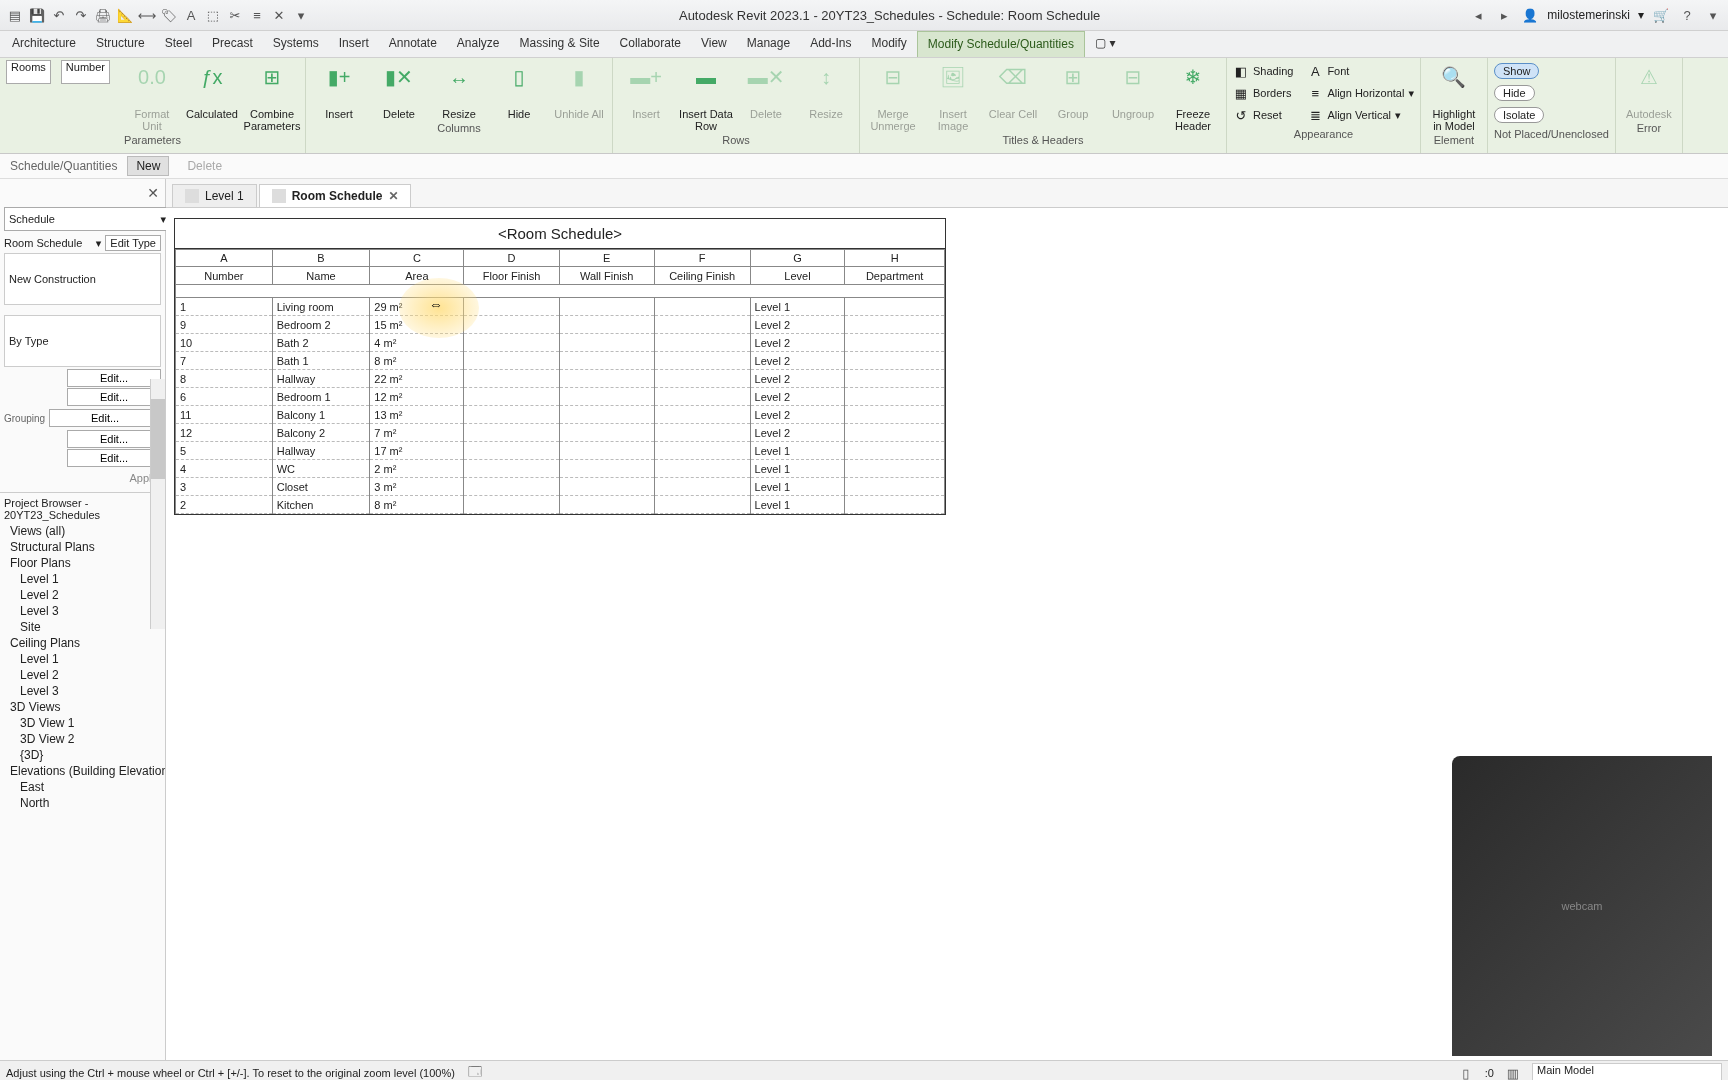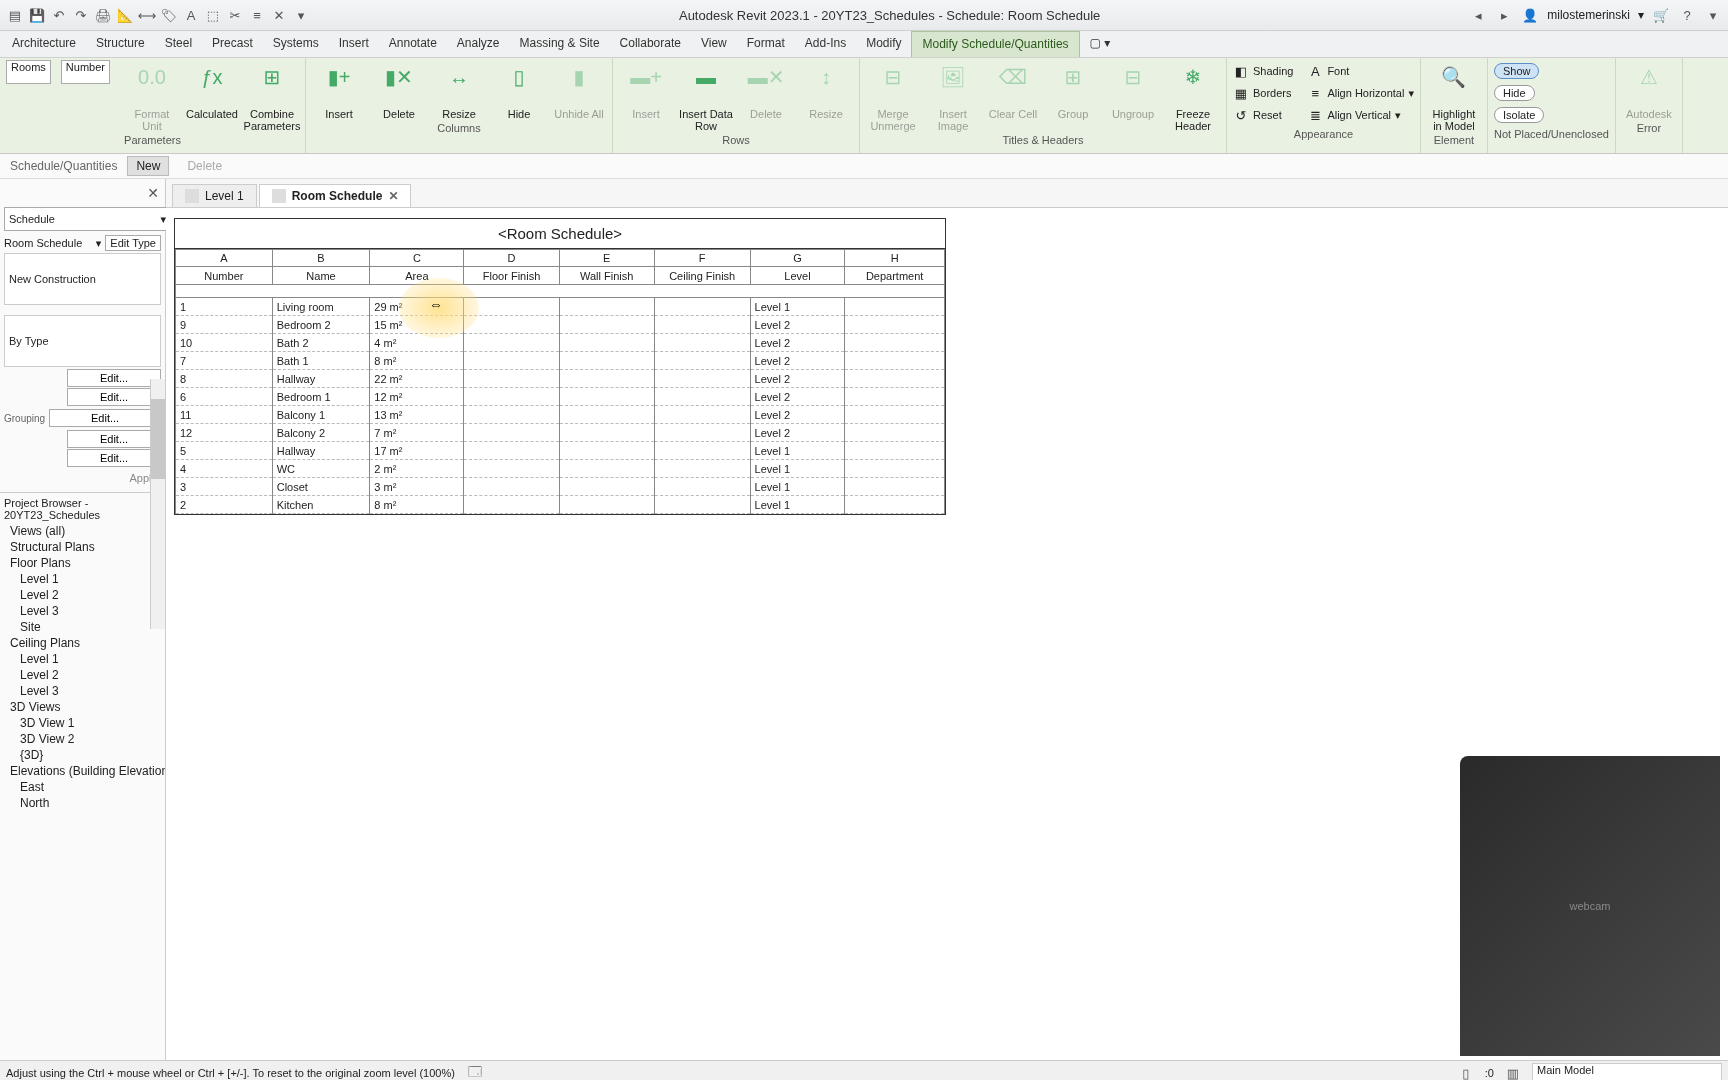--- a/index.html
+++ b/index.html
@@ -56,21 +56,21 @@
 table.grid th,table.grid td{border:1px solid #888;padding:1px 4px;height:15px;text-align:left;background:#fff}
 table.grid th{text-align:center;font-weight:normal;background:#fff}
 table.grid tr.letters th{height:14px}
 table.grid tr.data td{border-bottom:1px dashed #bbb;border-top:1px dashed #bbb}
 .highlight{position:absolute;left:233px;top:60px;width:80px;height:60px;border-radius:50%;background:radial-gradient(rgba(255,220,120,.8),rgba(255,220,120,0));pointer-events:none}
 .resize-cursor{position:absolute;left:263px;top:78px;font-size:14px;color:#000;pointer-events:none}
 .statusbar{height:24px;background:#f0f0f0;border-top:1px solid #ccc;display:flex;align-items:center;font-size:11px;padding:0 6px;gap:10px}
 .statusbar .hint{flex:0 0 450px;white-space:nowrap;overflow:hidden}
 .statusbar .spacer{flex:1}
 .statusbar .dd2{border:1px solid #ccc;background:#fff;height:18px;width:180px;padding:0 4px}
-.webcam{position:absolute;right:8px;bottom:24px;width:260px;height:300px;background:linear-gradient(135deg,#2a2a2a,#4a4a4a);border-top-left-radius:8px;display:flex;align-items:center;justify-content:center;color:#888;font-size:11px}
+.webcam{position:absolute;right:16px;bottom:24px;width:260px;height:300px;background:linear-gradient(135deg,#2a2a2a,#4a4a4a);border-top-left-radius:8px;display:flex;align-items:center;justify-content:center;color:#888;font-size:11px}
 </style>
 </head>
 <body>
 
 <div class="titlebar">
   <div class="qat">
     <span class="qicon">▤</span>
     <span class="qicon">💾</span>
     <span class="qicon">↶</span>
     <span class="qicon">↷</span>
@@ -103,21 +103,21 @@
     <div class="tab">Structure</div>
     <div class="tab">Steel</div>
     <div class="tab">Precast</div>
     <div class="tab">Systems</div>
     <div class="tab">Insert</div>
     <div class="tab">Annotate</div>
     <div class="tab">Analyze</div>
     <div class="tab">Massing &amp; Site</div>
     <div class="tab">Collaborate</div>
     <div class="tab">View</div>
-    <div class="tab">Format</div>
+    <div class="tab">Manage</div>
     <div class="tab">Add-Ins</div>
     <div class="tab">Modify</div>
     <div class="tab active">Modify Schedule/Quantities</div>
     <div class="tab">▢ ▾</div>
   </div>
 
 <div class="ribbon">
   <div class="panel">
     <div class="row">
       <div class="dropdowns">

